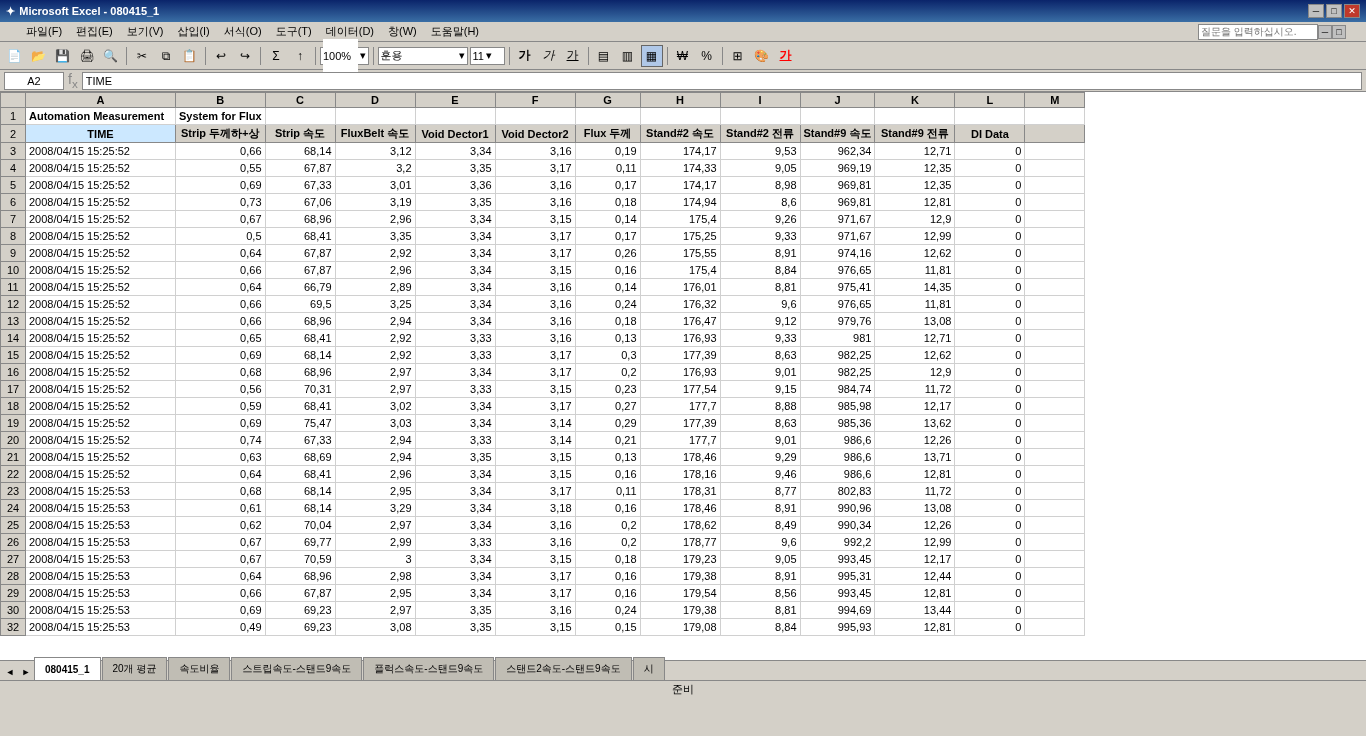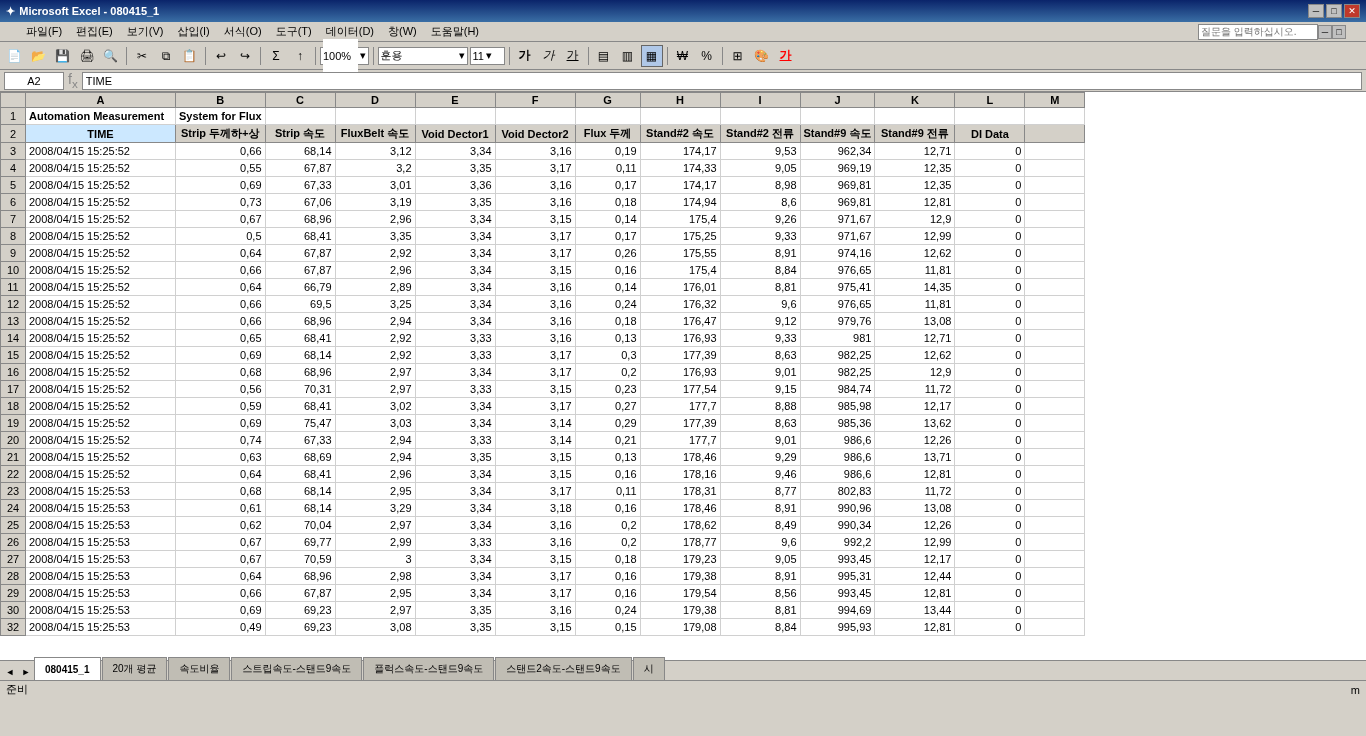--- a/index.html
+++ b/index.html
@@ -221,20 +221,21 @@
     
     .status-bar {
       background: #d4d0c8;
       border-top: 1px solid #888;
       padding: 1px 6px;
       font-size: 11px;
       height: 18px;
       display: flex;
       align-items: center;
       justify-content: space-between;
+      flex-direction: column;
     }
   </style>
 </head>
 <body>
 
 <div class="title-bar">
   <div class="title-bar-left">
     <span>✦</span>
     <span>Microsoft Excel - 080415_1</span>
   </div>

